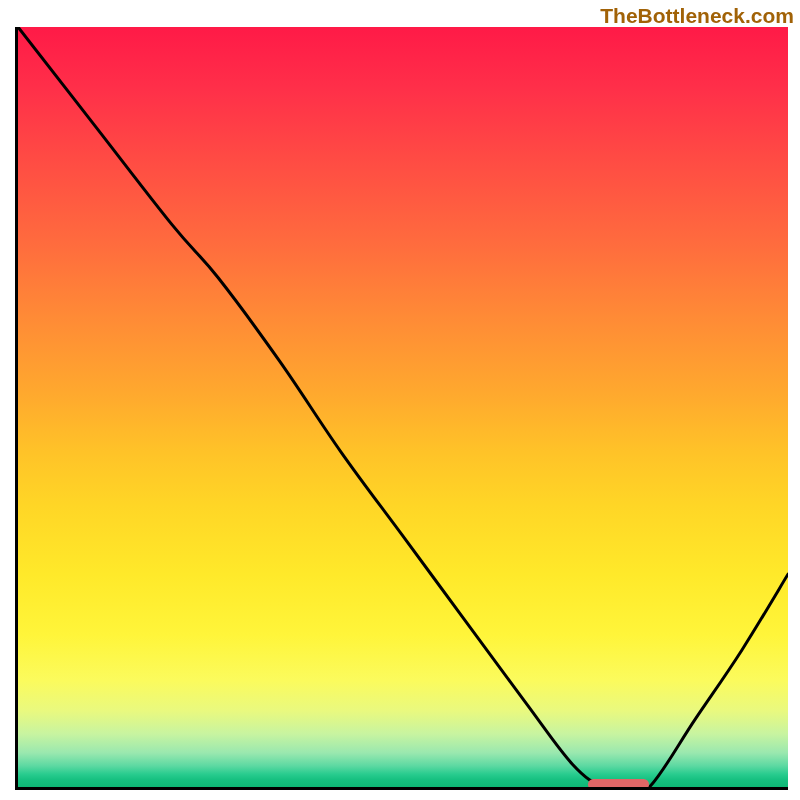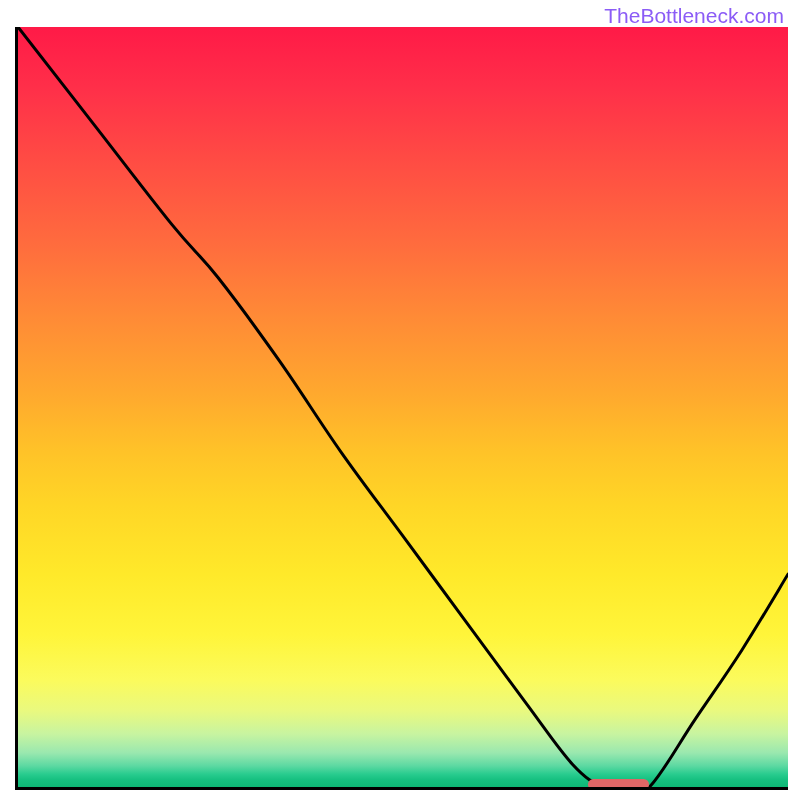--- a/index.html
+++ b/index.html
@@ -8,24 +8,24 @@
     width: 800px;
     height: 800px;
     background: #ffffff;
     font-family: Arial, sans-serif;
     position: relative;
     overflow: hidden;
   }
   .watermark {
     position: absolute;
     top: 4px;
-    right: 16px;
-    color: #8b5cf6;
+    right: 6px;
+    color: #a16207;
     font-size: 21px;
-    font-weight: 400;
+    font-weight: 700;
     z-index: 10;
   }
   .plot-area {
     position: absolute;
     left: 15px;
     top: 27px;
     width: 770px;
     height: 760px;
     border-left: 3px solid #000;
     border-bottom: 3px solid #000;

